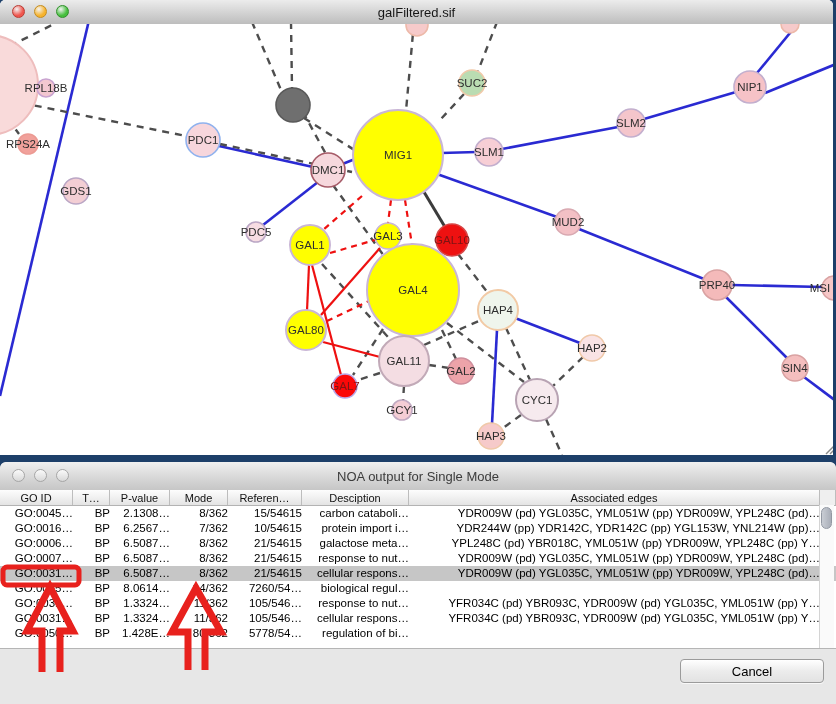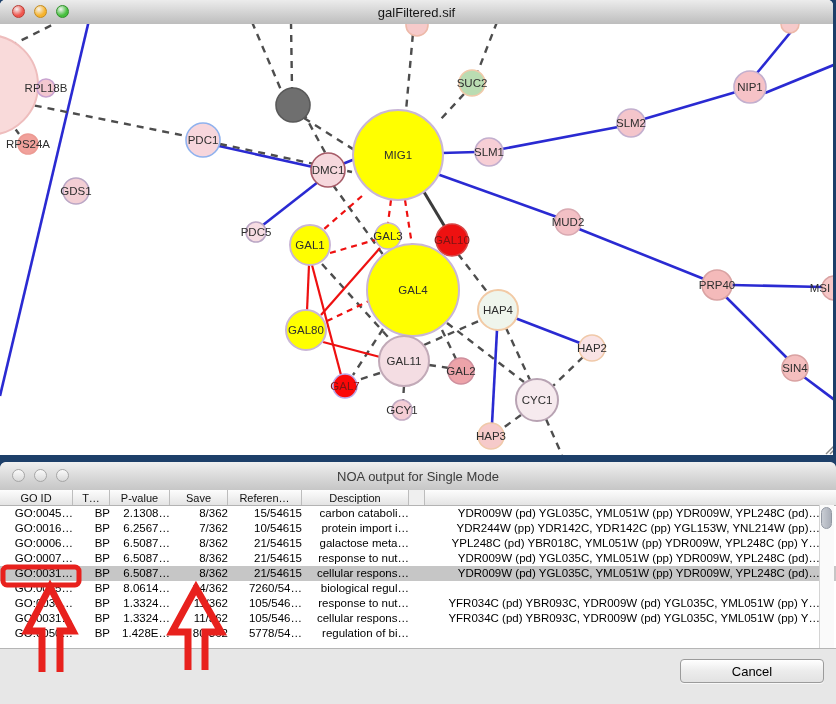--- a/index.html
+++ b/index.html
@@ -176,23 +176,24 @@
       <span class="tlg tlg1"></span>
       <span class="tlg tlg2"></span>
       <span class="tlg tlg3"></span>
       <span class="title2-text">NOA output for Single Mode</span>
     </div>
     <div class="tablewrap">
       <div class="theader" id="thead">
           <div class="hcell" style="width: 73px;">GO ID</div>
           <div class="hcell" style="width: 37px;">T…</div>
           <div class="hcell" style="width: 60px;">P-value</div>
-          <div class="hcell" style="width: 58px;">Save</div>
+          <div class="hcell" style="width: 58px;">Mode</div>
           <div class="hcell" style="width: 74px;">Referen…</div>
           <div class="hcell" style="width: 107px;">Desciption</div>
+          <div class="hcell" style="width: 411px;">Associated edges</div>
           <div class="hcell hcorner" style="width: 16px;"></div>
         </div>
       <div id="tbody">
           <div class="trow">
             <div class="tcell" style="width: 73px;">GO:0045…</div>
             <div class="tcell" style="width: 37px;">BP</div>
             <div class="tcell" style="width: 60px;">2.1308…</div>
             <div class="tcell" style="width: 58px;">8/362</div>
             <div class="tcell" style="width: 74px;">15/54615</div>
             <div class="tcell" style="width: 107px;">carbon cataboli…</div>

